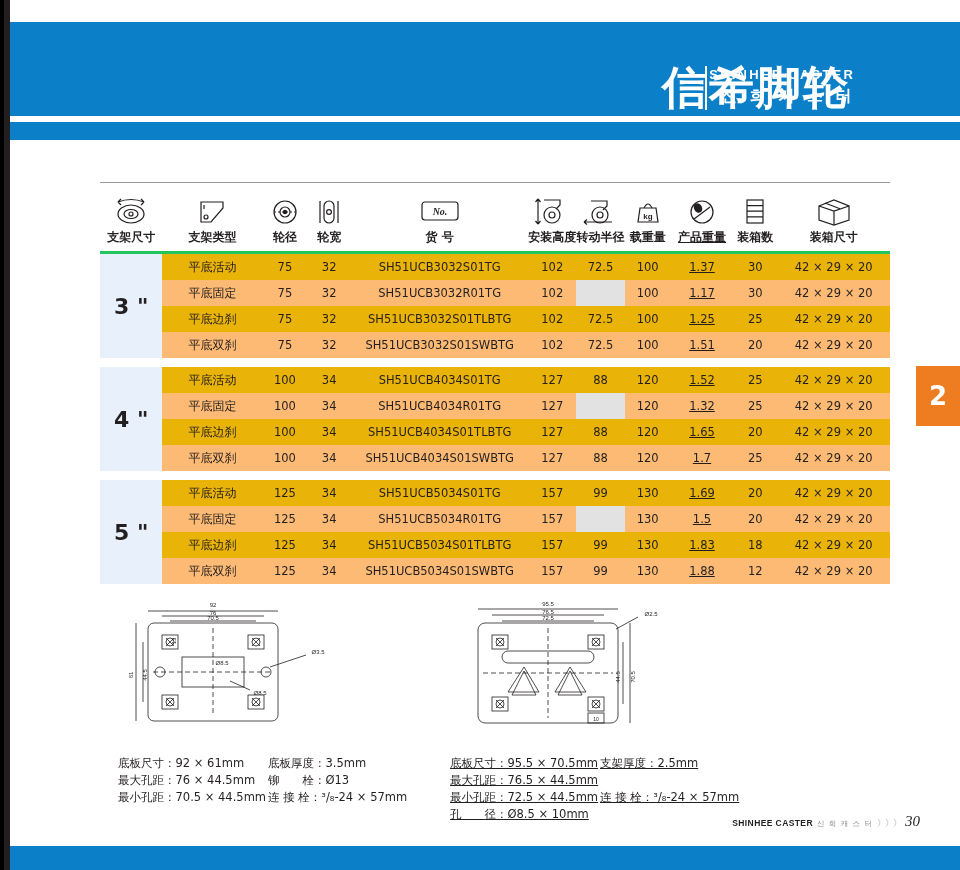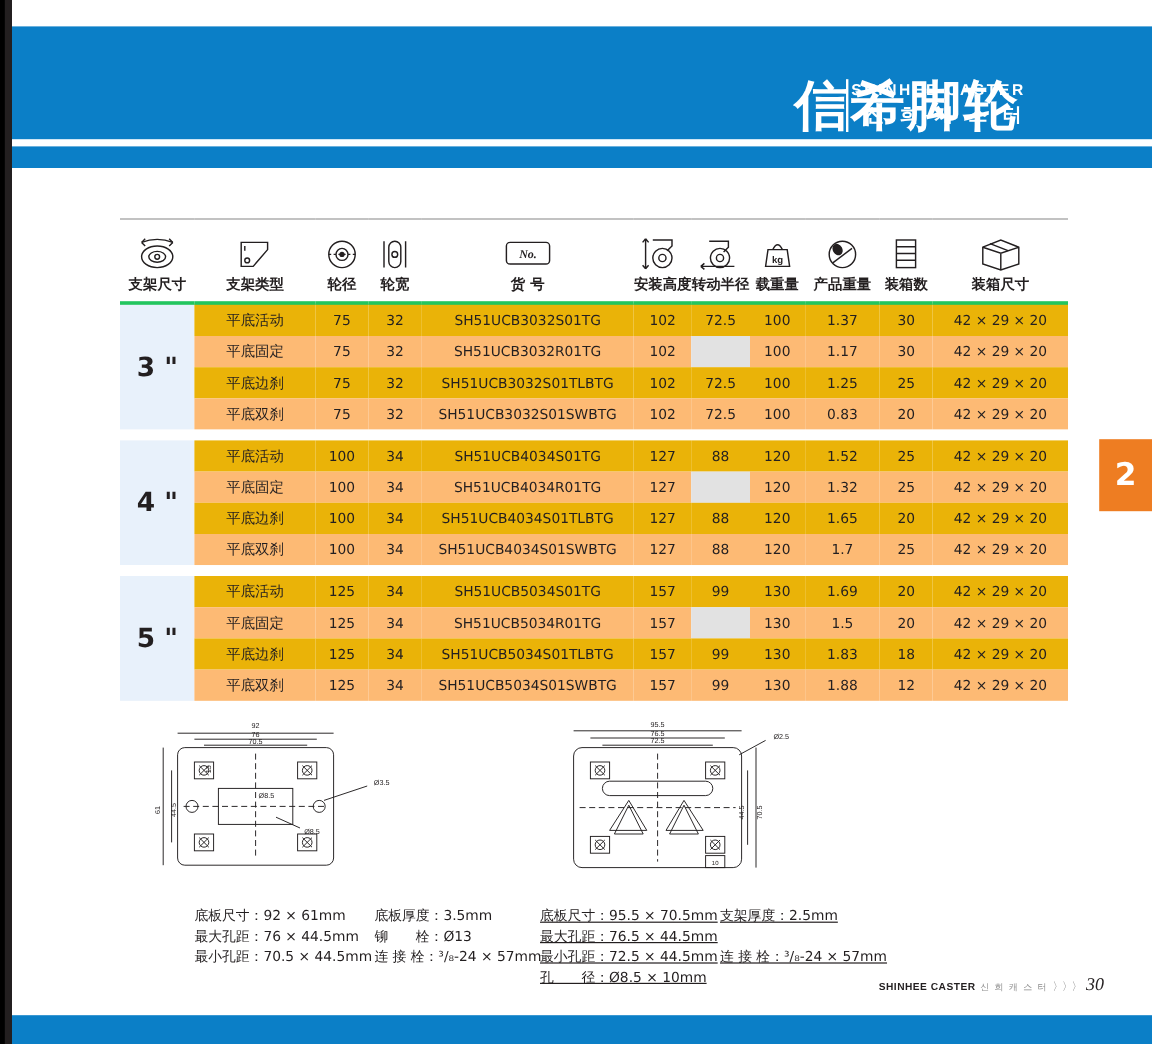--- a/index.html
+++ b/index.html
@@ -67,35 +67,35 @@
   .grp-gap{height:9px;background:#fff;}
   td.cell{height:26px;border:0;}
   tr.shade td.cell{background:#eab308;}
   tr.white td.cell{background:#fdba74;}
   .col-type{width:100px;font-size:12px;}
   .col-num{width:42px;}
   .col-code{width:176px;font-size:11.5px;}
   .col-h{width:48px;}
   .col-r{width:48px;}
   .col-load{width:46px;}
-  .col-wt{width:62px;}
+  .col-wt{width:62px;text-decoration:underline;}
   .col-box{width:44px;}
   .col-dim{width:112px;}
   .empty-grey{background:#e2e2e2 !important;}
   .tbl-bottom{border-bottom:1px solid #9a9a9a;}
 
   
   .draw-area{position:absolute;left:100px;top:595px;width:790px;height:230px;}
   .dwg{position:absolute;}
   .dwg svg{display:block;}
 
   
   .specs{position:absolute;font-size:11.5px;color:#231f20;line-height:17px;}
   .specs .row{display:flex;}
-  .specs-left{left:118px;top:755px;margin-left:44px;}
+  .specs-left{left:118px;top:755px;}
   .specs-right{left:450px;top:755px;text-decoration:underline;}
   .col-a{width:150px;}
   .col-b{width:170px;}
 
   
   .footer{position:absolute;right:40px;bottom:40px;display:flex;align-items:baseline;gap:4px;}
   .f-en{font-size:8.5px;font-weight:bold;letter-spacing:.4px;color:#231f20;
         font-family:"Liberation Sans",sans-serif;}
   .f-kr{font-size:7.5px;color:#8d8d8d;letter-spacing:1px;}
   .f-ar{font-size:9px;color:#8d8d8d;letter-spacing:-1px;}
@@ -302,21 +302,21 @@
             <td class="cell col-dim">42 × 29 × 20</td>
           </tr>
           <tr class="white">
             <td class="cell col-type">平底双刹</td>
             <td class="cell col-num">75</td>
             <td class="cell col-num">32</td>
             <td class="cell col-code">SH51UCB3032S01SWBTG</td>
             <td class="cell col-h">102</td>
             <td class="cell col-r">72.5</td>
             <td class="cell col-load">100</td>
-            <td class="cell col-wt">0.83</td>
+            <td class="cell col-wt">1.51</td>
             <td class="cell col-box">20</td>
             <td class="cell col-dim">42 × 29 × 20</td>
           </tr>
           <tr>
             <td class="grp-gap" colspan="11"></td>
           </tr>
           <tr class="shade">
             <td class="grp" rowspan="4">4 "</td>
             <td class="cell col-type">平底活动</td>
             <td class="cell col-num">100</td>

